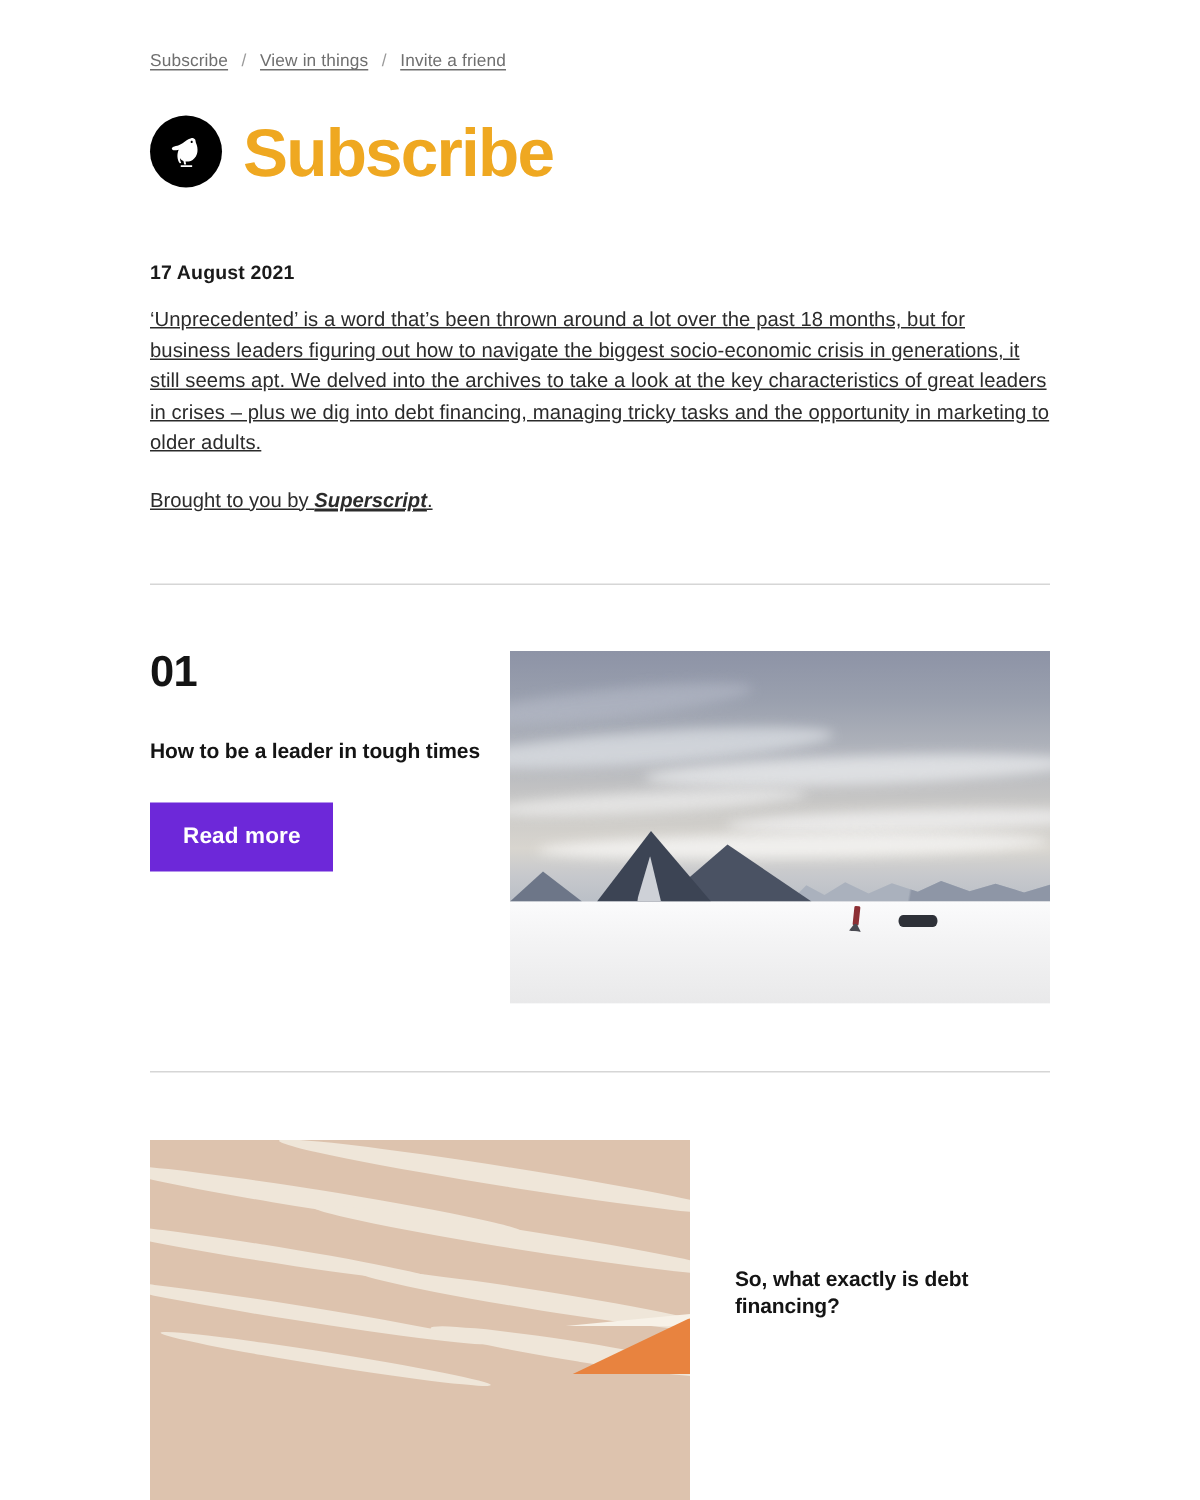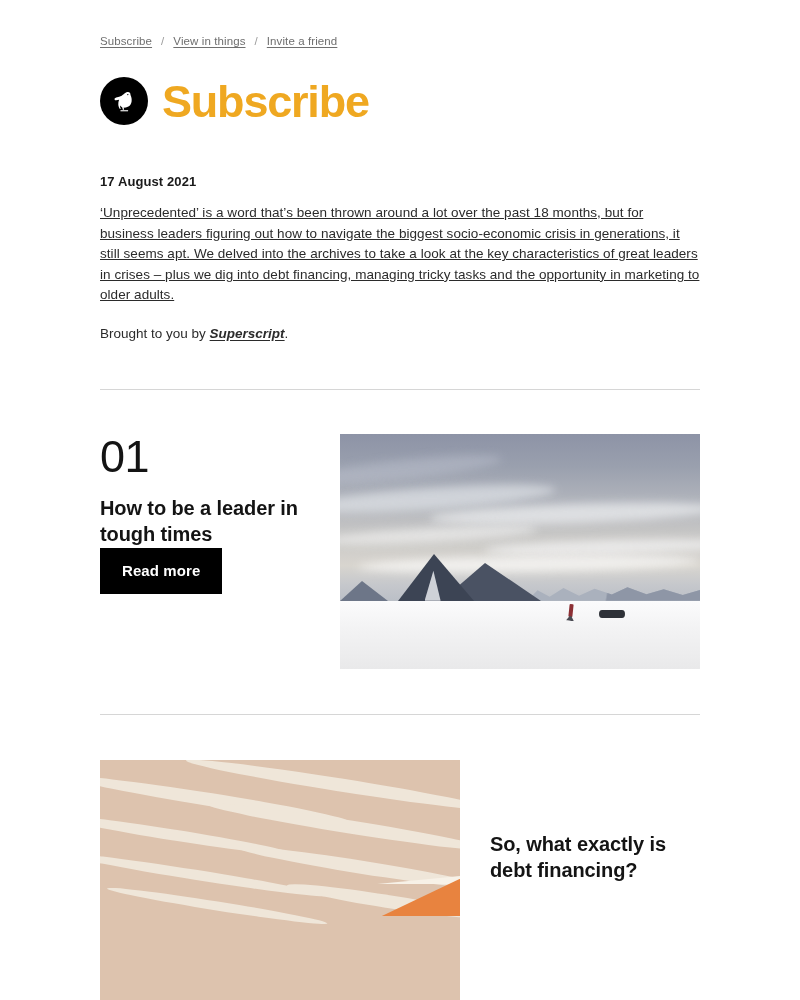--- a/index.html
+++ b/index.html
@@ -88,20 +88,21 @@
     line-height: 1.52;
     color: #2b2b2b;
     letter-spacing: 0.05px;
     text-decoration: underline;
   }
   .brought {
     margin-top: 18px;
     font-size: 13.5px;
     line-height: 1.5;
     color: #2b2b2b;
+    text-decoration: underline;
   }
   .brought a {
     color: #2b2b2b;
     font-style: italic;
     font-weight: 600;
     text-decoration: underline;
     text-underline-offset: 2px;
   }
 
   .divider {
@@ -115,37 +116,38 @@
   .article {
     display: flex;
     align-items: flex-start;
   }
   .article.one { margin-top: 44px; }
 
   .col-text { width: 240px; flex: 0 0 240px; }
   .col-media { flex: 1 1 auto; }
 
   .num {
-    font-size: 45px;
-    font-weight: 400;
+    font-size: 29px;
+    font-weight: 700;
     color: #141414;
     line-height: 1;
     letter-spacing: -0.5px;
   }
   .headline {
-    margin-top: 16px;
-    font-size: 20px;
+    margin-top: 28px;
+    font-size: 14px;
     font-weight: 700;
     line-height: 1.32;
     color: #141414;
     letter-spacing: -0.1px;
   }
   .btn {
     display: inline-block;
-    background: #000000;
+    margin-top: 26px;
+    background: #6d28d9;
     color: #ffffff;
     font-size: 15px;
     font-weight: 700;
     padding: 15px 22px 16px;
     letter-spacing: 0.1px;
     line-height: 1;
     border: none;
     cursor: pointer;
     font-family: "Liberation Sans", sans-serif;
   }

